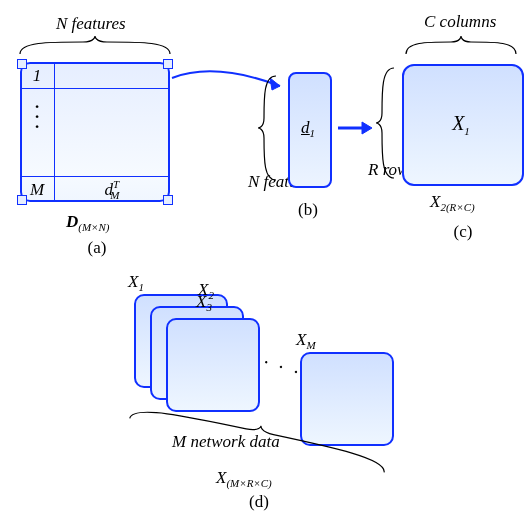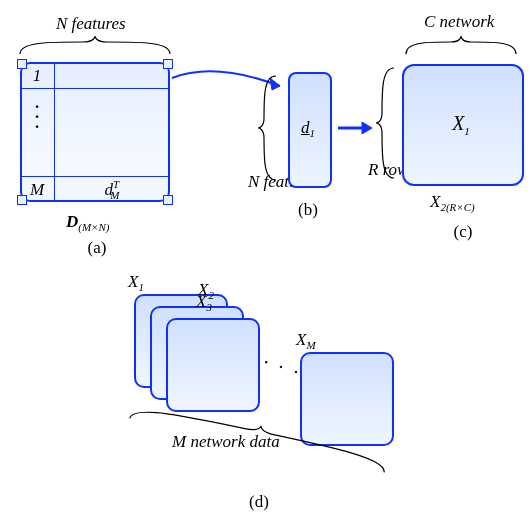--- a/index.html
+++ b/index.html
@@ -76,21 +76,21 @@
     <path class="braceH" d="M2,20 C2,8 30,8 65,8 C77,8 77,2 77,2 C77,2 77,8 89,8 C124,8 152,8 152,20"></path>
   </svg>
   <div class="lbl ital" style="left:56px; top:14px;">
     <span class="ital">N features</span>
   </div>
 
   <svg class="abs" style="left:402px; top:34px; width:118px; height:24px;">
     <path class="braceH" d="M4,20 C4,8 24,8 49,8 C59,8 59,2 59,2 C59,2 59,8 69,8 C94,8 114,8 114,20"></path>
   </svg>
   <div class="lbl" style="left:424px; top:12px;">
-    <span class="ital">C network</span>
+    <span class="ital">C columns</span>
   </div>
 
   <div class="abs panelA">
     <div class="bigrect"></div>
 
     <div class="sq" style="left:-3px; top:-3px;"></div>
     <div class="sq" style="right:-3px; top:-3px;"></div>
     <div class="sq" style="left:-3px; bottom:-3px;"></div>
     <div class="sq" style="right:-3px; bottom:-3px;"></div>
 
@@ -170,15 +170,18 @@
 
   <svg class="abs" style="left:130px; top:398px; width:268px; height:70px;">
     <g transform="rotate(12 0 0)">
       <path class="braceH" d="M4,20 C4,6 60,6 120,6 C134,6 134,0 134,0 C134,0 134,6 148,6 C208,6 264,6 264,20"></path>
     </g>
   </svg>
   <div class="lbl ital" style="left:172px; top:432px;">
     <span class="rotMinus">M network data</span>
   </div>
 
+  <div class="lbl" style="left:216px; top:468px;">
+    <span class="ital">X</span><span class="sub">(M×R×C)</span>
+  </div>
   <div class="lbl center" style="left:244px; top:492px; width:30px;">(d)</div>
 
 </div>
 
 </body></html>

